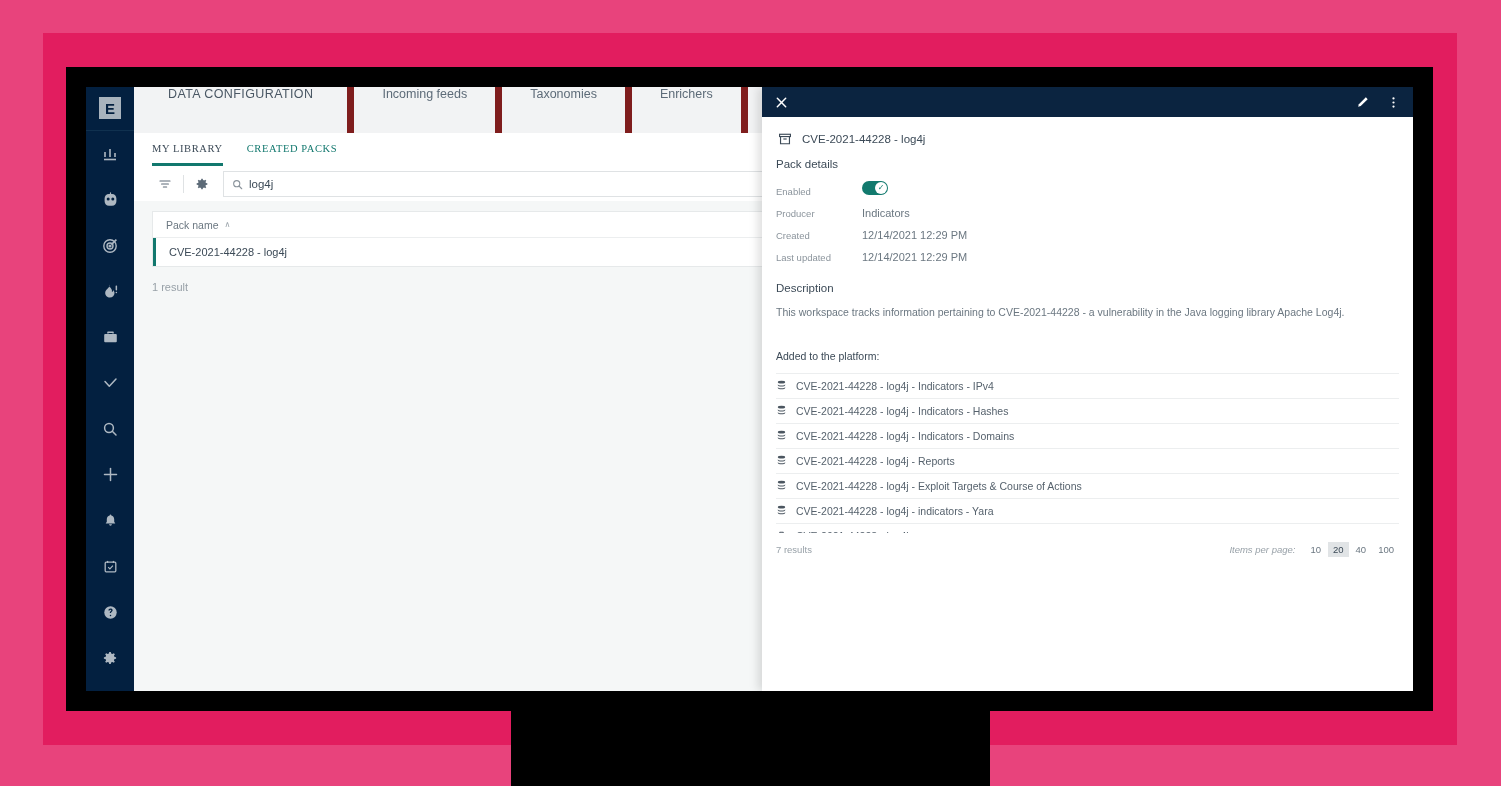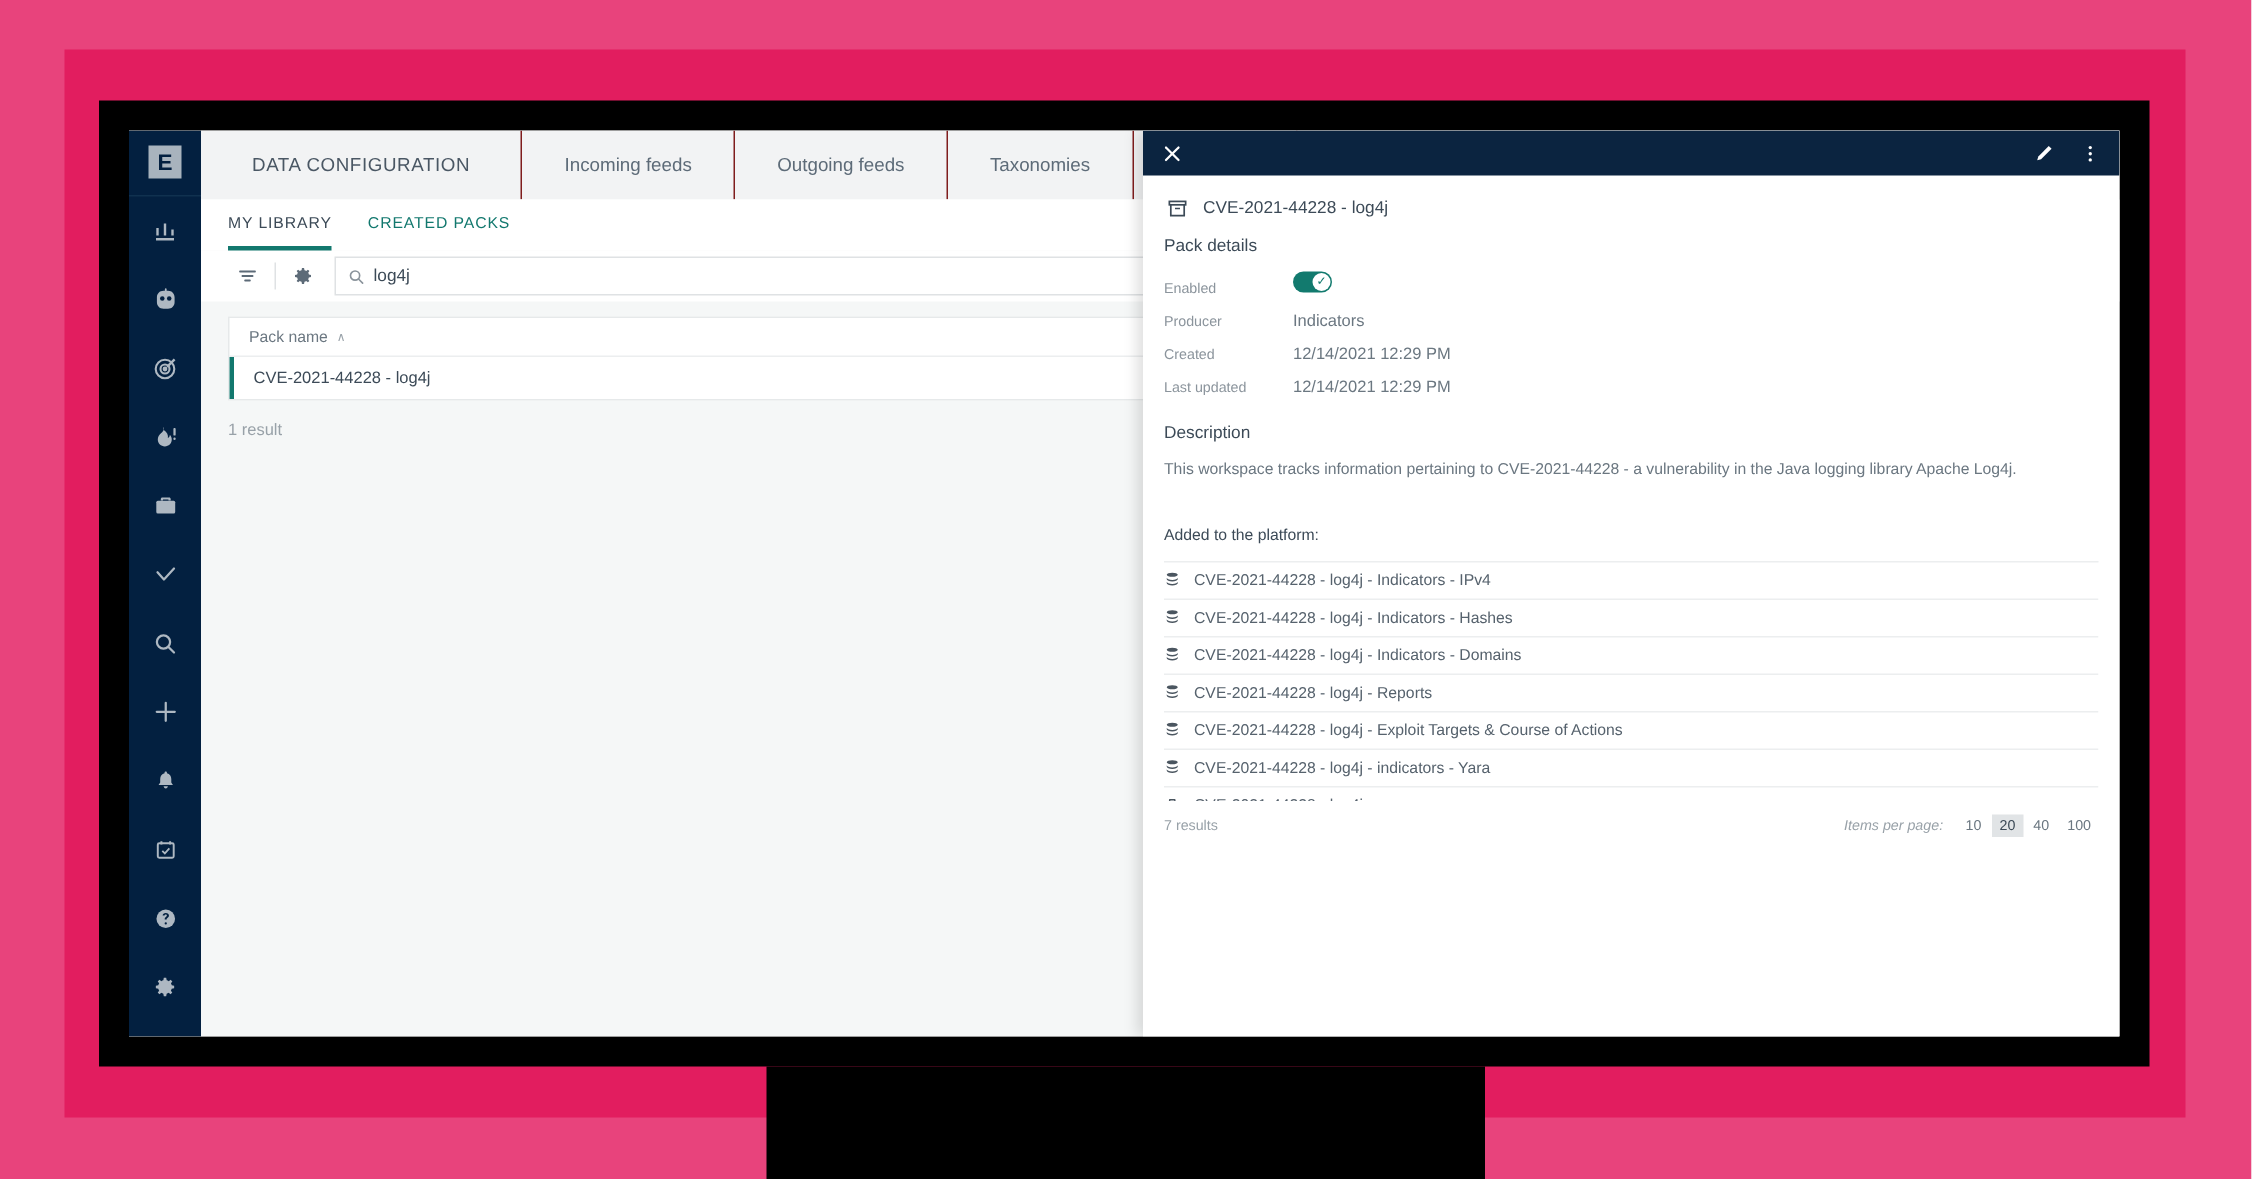--- a/index.html
+++ b/index.html
@@ -80,25 +80,25 @@
   
   #topnav {
     position: absolute;
     left: 48px; top: 0;
     width: 1279px; height: 46px;
     background: #f2f3f4;
     display: flex;
     align-items: stretch;
   }
   .nav-tab {
-    display: flex; align-items: center; justify-content: center;
+    display: flex; justify-content: center;
     padding: 0 28px;
     font-size: 12.5px;
     color: #5d6b78;
-    border-right: 1px solid #7f1d1d;
+    border-right: 7px solid #7f1d1d;
     white-space: nowrap;
   }
   .nav-tab.first {
     color: #4a5764;
     letter-spacing: .4px;
     font-size: 12.5px;
     padding: 0 34px;
   }
 
   
@@ -113,20 +113,21 @@
     padding-left: 18px;
     display: flex; align-items: flex-start;
     background: #ffffff;
   }
   .subtab {
     font-size: 10.5px;
     letter-spacing: .6px;
     padding: 10px 0 9px 0;
     margin-right: 24px;
     color: #12786e;
+    font-family: Liberation Serif, serif;
   }
   .subtab.active {
     color: #3c4a57;
     border-bottom: 3px solid #12786e;
   }
   #toolbar {
     height: 34px;
     background: #ffffff;
     display: flex;
     align-items: center;
@@ -436,23 +437,20 @@
         </span>
       </div>
     </div>
 
     <div id="topnav">
       <div class="nav-tab first">
         <span>DATA CONFIGURATION</span>
       </div>
       <div class="nav-tab">
         <span>Incoming feeds</span>
-      </div>
-      <div class="nav-tab">
-        <span>Outgoing feeds</span>
       </div>
       <div class="nav-tab">
         <span>Taxonomies</span>
       </div>
       <div class="nav-tab">
         <span>Enrichers</span>
       </div>
     </div>
 
     <div id="main">

